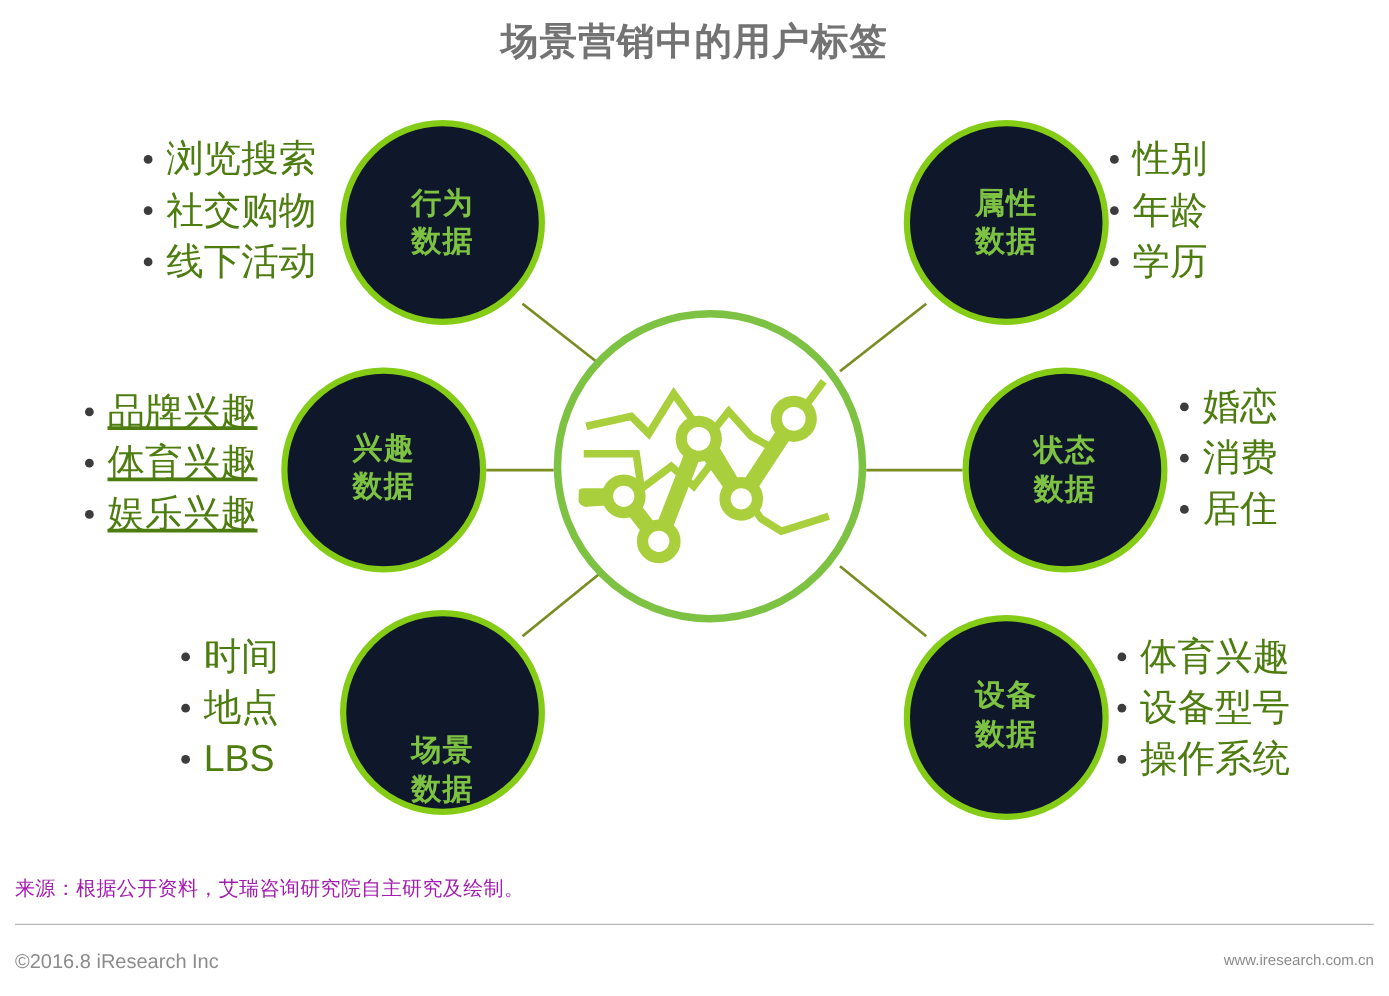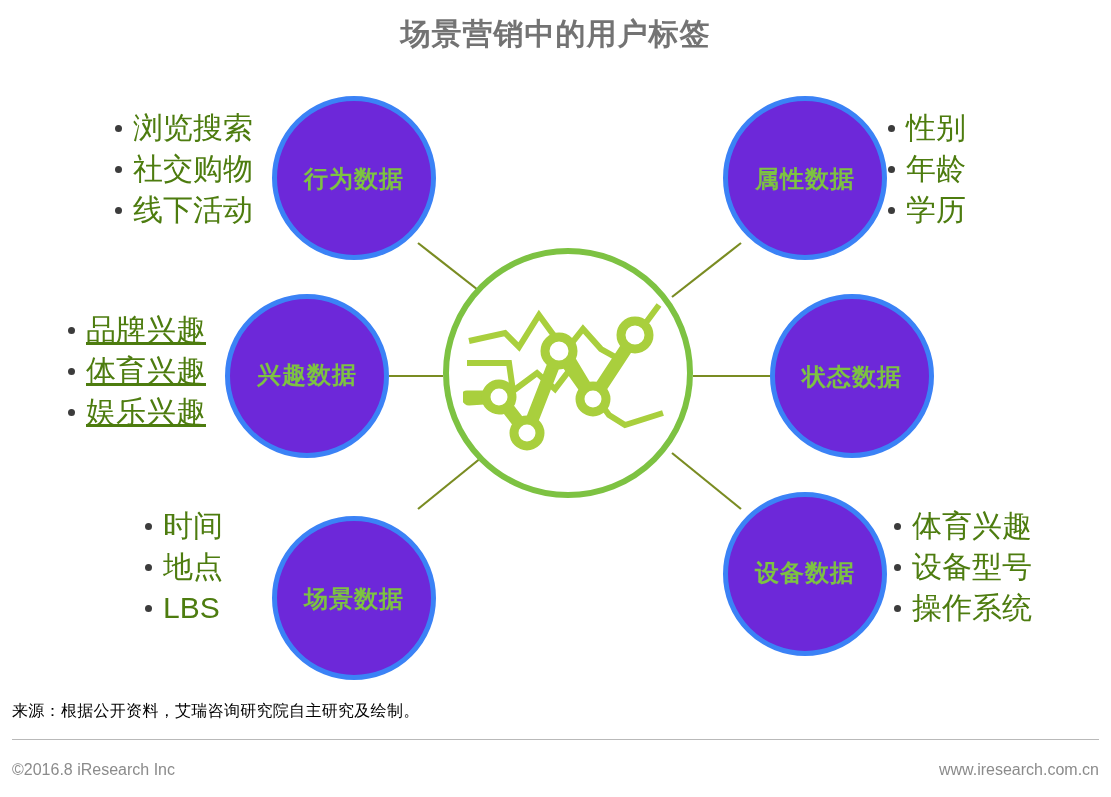--- a/index.html
+++ b/index.html
@@ -42,42 +42,42 @@
     position: absolute;
     top: 0; left: 0;
     width: 1111px;
     height: 700px;
   }
 
   
   .node {
     position: absolute;
     border-radius: 50%;
-    border: 5px solid #3b82f6;
-    background: #6d28d9;
+    border: 5px solid #84cc16;
+    background: #0f172a;
     box-sizing: border-box;
     display: flex;
-    flex-direction: row;
+    flex-direction: column;
     align-items: center;
     justify-content: center;
   }
   .node-label {
     color: #7dc242;
     font-weight: bold;
     font-size: 24px;
     line-height: 31px;
     text-align: center;
     letter-spacing: 1px;
   }
 
   .node.n-behavior  { left: 272px; top:  96px; width: 164px; height: 164px; }
   .node.n-attribute { left: 723px; top:  96px; width: 164px; height: 164px; }
   .node.n-interest  { left: 225px; top: 294px; width: 164px; height: 164px; font-family: Liberation Mono, monospace; }
   .node.n-state     { left: 770px; top: 294px; width: 164px; height: 164px; }
-  .node.n-scene     { left: 272px; top: 516px; width: 164px; height: 164px; }
+  .node.n-scene     { left: 272px; top: 488px; width: 164px; height: 164px; justify-content: flex-end; }
   .node.n-device    { left: 723px; top: 492px; width: 164px; height: 164px; font-family: Liberation Mono, monospace; }
 
   
   .center-node {
     position: absolute;
     left: 443px;
     top: 248px;
     width: 250px;
     height: 250px;
     border-radius: 50%;
@@ -115,21 +115,21 @@
   .b-state     { left: 944px; top: 305px; }
   .b-scene     { left: 145px; top: 505px; }
   .b-device    { left: 894px; top: 505px; }
 
   
   .source-note {
     position: absolute;
     left: 12px;
     top: 701px;
     font-size: 16px;
-    color: #000000;
+    color: #a21caf;
     letter-spacing: 0.3px;
   }
   .hr-line {
     position: absolute;
     left: 12px;
     top: 739px;
     width: 1087px;
     height: 1px;
     background: #b9b9b9;
   }
@@ -137,21 +137,21 @@
     position: absolute;
     left: 12px;
     top: 761px;
     font-size: 16px;
     color: #8b8b8b;
   }
   .website {
     position: absolute;
     right: 12px;
     top: 761px;
-    font-size: 16px;
+    font-size: 12px;
     color: #8b8b8b;
   }
 </style>
 </head>
 <body>
 
 <div class="title">场景营销中的用户标签</div>
 
 <div class="diagram">
 
@@ -216,20 +216,25 @@
   <div class="bullets b-interest">
     <span class="bullet-item"><i class="dot"></i><span>品牌兴趣</span></span>
     <span class="bullet-item"><i class="dot"></i><span>体育兴趣</span></span>
     <span class="bullet-item"><i class="dot"></i><span>娱乐兴趣</span></span>
   </div>
 
   <div class="node n-state">
     <span class="node-label">状态</span>
     <span class="node-label">数据</span>
   </div>
+  <div class="bullets b-state">
+    <span class="bullet-item"><i class="dot"></i><span>婚恋</span></span>
+    <span class="bullet-item"><i class="dot"></i><span>消费</span></span>
+    <span class="bullet-item"><i class="dot"></i><span>居住</span></span>
+  </div>
 
   <div class="node n-scene">
     <span class="node-label">场景</span>
     <span class="node-label">数据</span>
   </div>
   <div class="bullets b-scene">
     <span class="bullet-item"><i class="dot"></i><span>时间</span></span>
     <span class="bullet-item"><i class="dot"></i><span>地点</span></span>
     <span class="bullet-item"><i class="dot"></i><span>LBS</span></span>
   </div>

